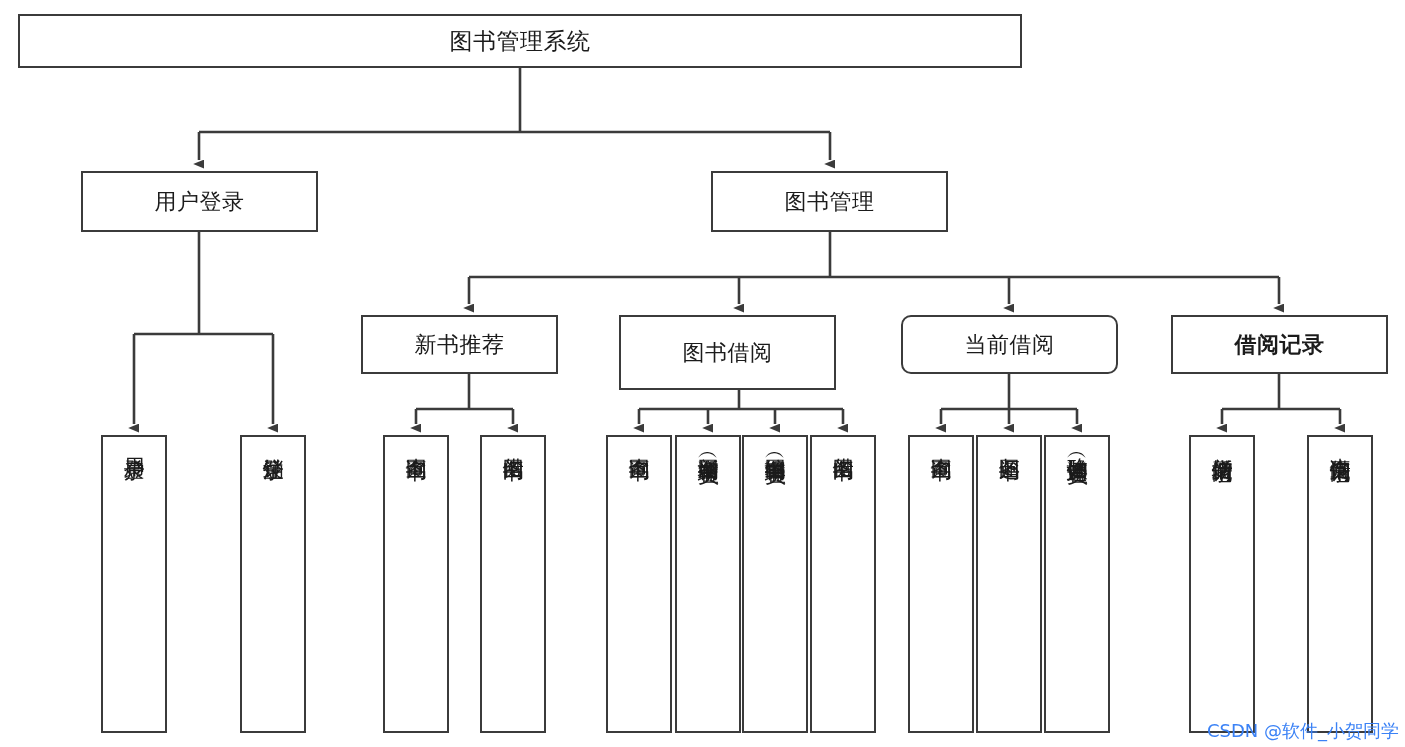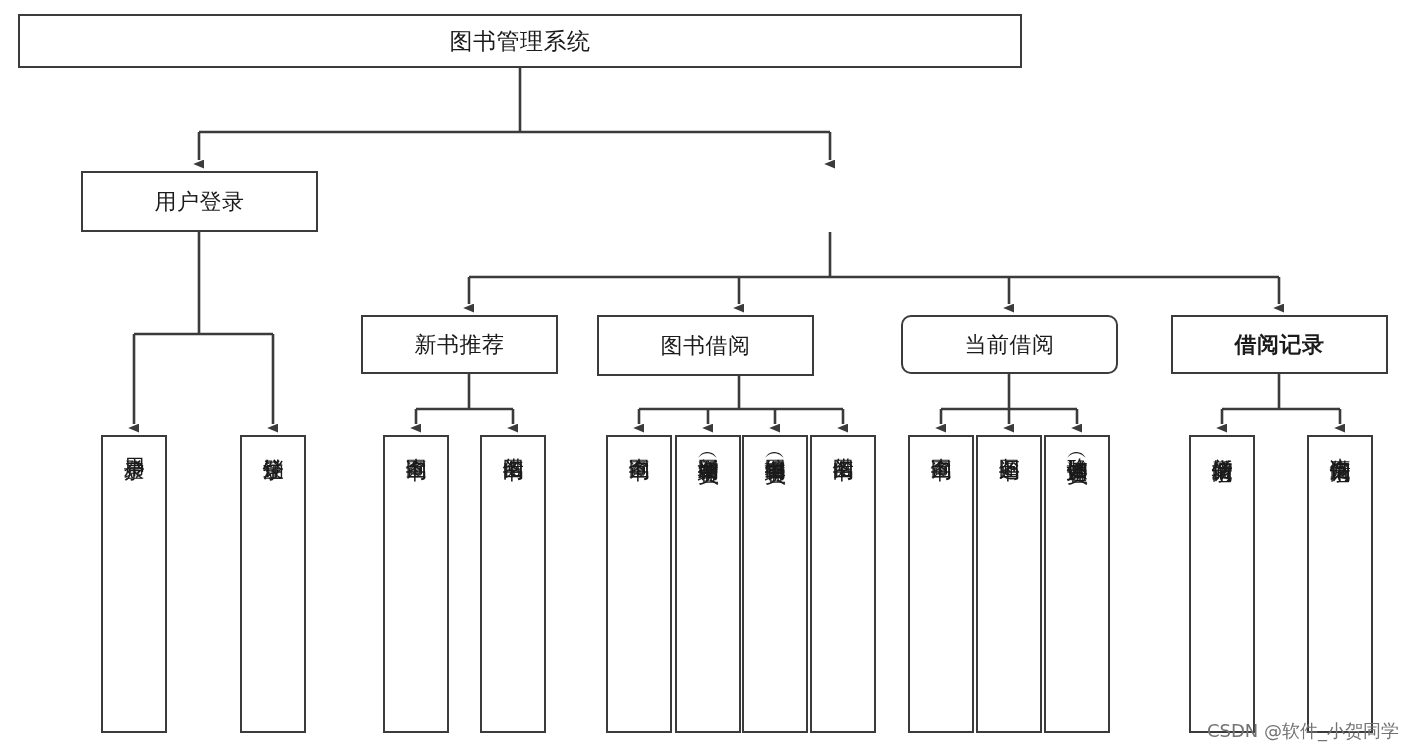--- a/index.html
+++ b/index.html
@@ -56,21 +56,21 @@
     line-height: 1.08;
     letter-spacing: 1px;
     white-space: normal;
     max-height: 288px;
   }
   .watermark {
     position: absolute;
     right: 6px;
     bottom: 4px;
     font-size: 18px;
-    color: #737373;
+    color: #3b82f6;
     white-space: nowrap;
     user-select: none;
   }
 </style>
 </head>
 <body>
 
 <div id="canvas">
 
   <svg class="wires" viewBox="0 0 1405 747" xmlns="http://www.w3.org/2000/svg">
@@ -123,25 +123,28 @@
     </g>
   </svg>
 
   <div class="node root" style="left:18px; top:14px; width:1004px; height:54px;">
     <span class="node-label">图书管理系统</span>
   </div>
 
   <div class="node" style="left:81px; top:171px; width:237px; height:61px;">
     <span class="node-label">用户登录</span>
   </div>
+  <div class="node" style="left:711px; top:171px; width:237px; height:61px;">
+    <span class="node-label">图书管理</span>
+  </div>
 
   <div class="node" style="left:361px; top:315px; width:197px; height:59px;">
     <span class="node-label">新书推荐</span>
   </div>
-  <div class="node" style="left:597px; top:315px; width:217px; height:61px;">
+  <div class="node" style="left:619px; top:315px; width:217px; height:75px;">
     <span class="node-label">图书借阅</span>
   </div>
   <div class="node" style="left:901px; top:315px; width:217px; height:59px;border-radius:10px;">
     <span class="node-label">当前借阅</span>
   </div>
   <div class="node" style="left:1171px; top:315px; width:217px; height:59px;font-weight:bold;">
     <span class="node-label">借阅记录</span>
   </div>
 
   <div class="node leaf" style="left:101px; top:435px; width:66px; height:298px;">

